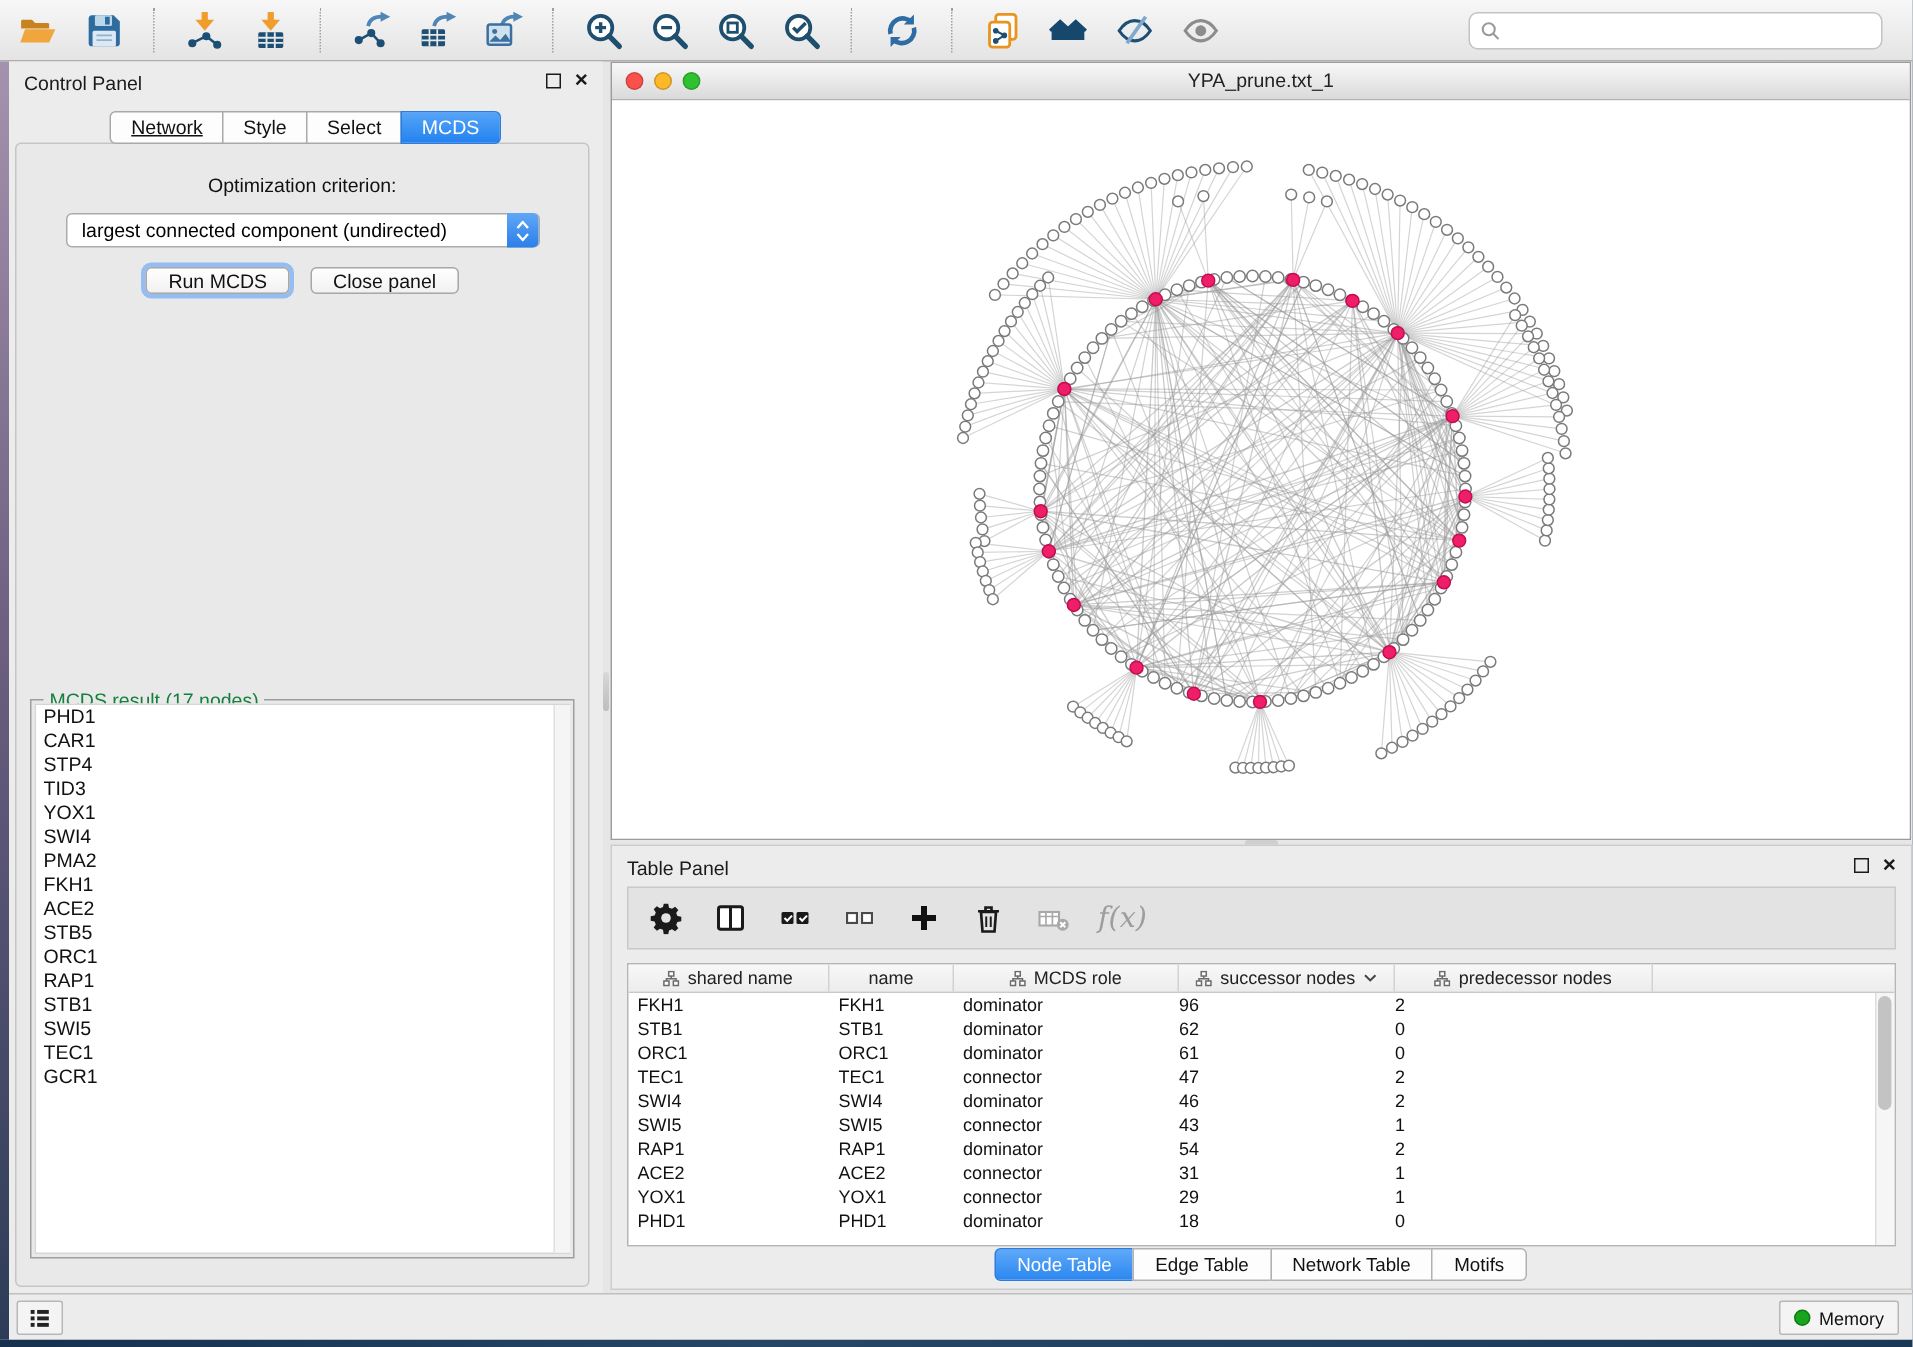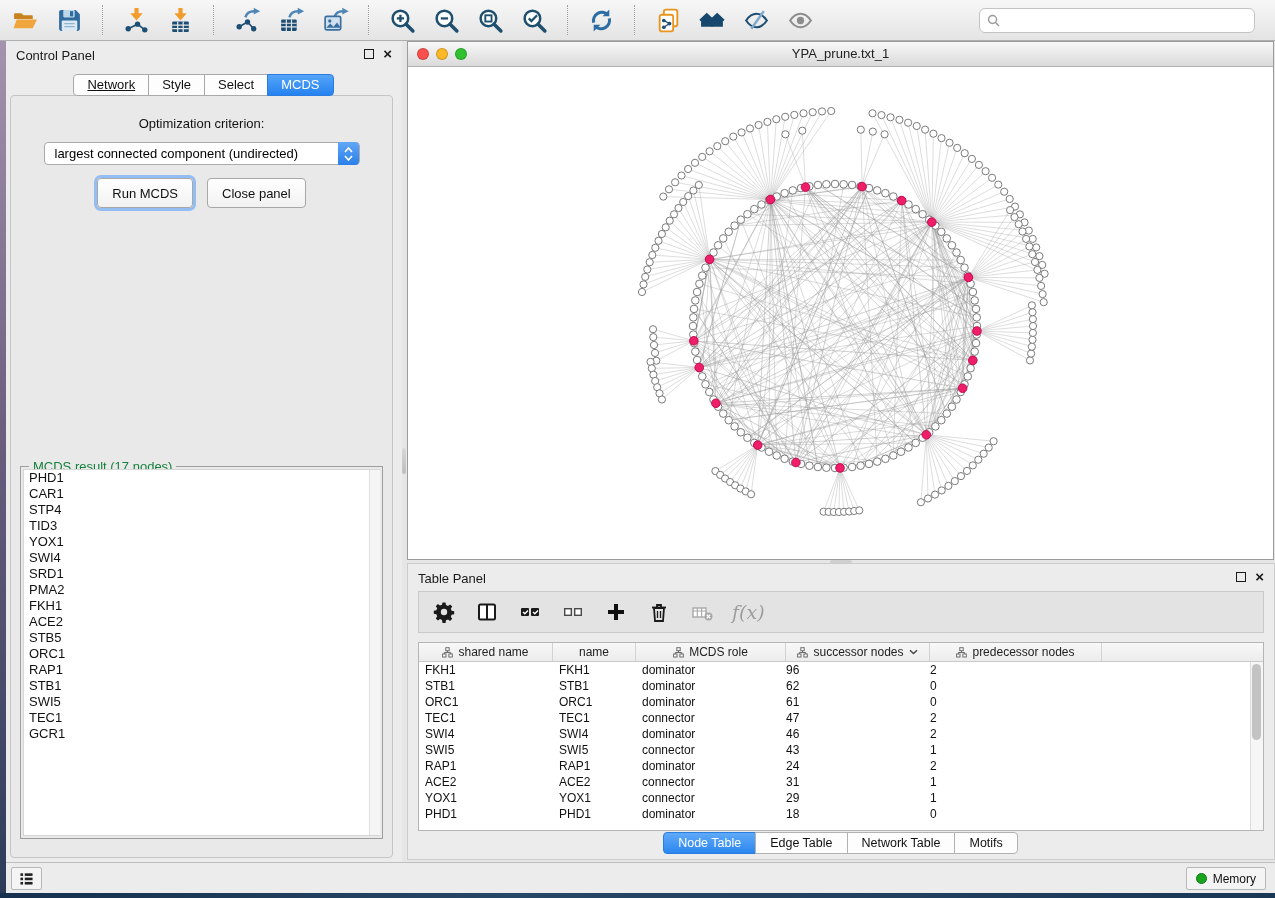--- a/index.html
+++ b/index.html
@@ -28,21 +28,21 @@
   .cp-tab:first-child{border-radius:4px 0 0 4px;text-decoration:underline;}
   .cp-tab:last-child{border-radius:0 4px 4px 0;}
   .cp-tab.active{background:linear-gradient(#55a5f8,#2482ef);color:#fff;border-color:#2a7de0;}
   .cp-content{position:absolute;left:4px;right:9px;top:54px;bottom:4px;background:#e9e9e9;border:1px solid #c5c5c5;border-radius:4px;}
   .opt-label{text-align:center;margin-top:20px;font-size:13px;color:#111;}
   .selectbox{margin:11px auto 0;width:316px;height:23px;background:#fff;border:1px solid #ababab;border-radius:4px;position:relative;display:flex;align-items:center;box-sizing:border-box;}
   .selectbox .selval{font-size:13px;padding-left:10px;color:#000000;}
   .stepper{position:absolute;right:0;top:-1px;bottom:-1px;width:21px;border-radius:0 4px 4px 0;background:linear-gradient(#61a7f7,#2a7fe9);display:flex;flex-direction:column;align-items:center;justify-content:center;gap:2px;}
   .stepper svg{display:block;}
   .btn-row{display:flex;justify-content:center;gap:14px;margin-top:13px;}
-  .mac-btn{height:30px;padding:0 14px;font-size:13px;font-family:"Liberation Sans",sans-serif;background:linear-gradient(#ffffff,#f1f1f1);border:1px solid #a8a8a8;border-radius:4px;color:#111;}
+  .mac-btn{height:18px;padding:0 14px;font-size:13px;font-family:"Liberation Sans",sans-serif;background:linear-gradient(#ffffff,#f1f1f1);border:1px solid #a8a8a8;border-radius:4px;color:#111;}
   .mac-btn.focused{box-shadow:0 0 0 3px rgba(90,160,250,.6);}
   .result-group{position:absolute;left:9px;right:9px;top:370px;bottom:18px;border:1px solid #9e9e9e;}
   .result-legend{position:absolute;top:-8px;left:8px;background:#e9e9e9;padding:0 4px;font-size:13px;color:#15803d;}
   .result-list{position:absolute;left:2px;right:2px;top:2px;bottom:2px;background:#fff;border:1px solid #d6d6d6;overflow:hidden;}
   .result-scroll{position:absolute;right:0;top:0;bottom:0;width:10px;background:#f5f5f5;border-left:1px solid #e0e0e0;}
   .mcds-item{font-size:13px;line-height:16px;padding-left:5px;color:#111;}
   
   .network-window{position:absolute;left:407px;top:41px;width:867px;height:519px;border:1px solid #9b9b9b;background:#fff;box-sizing:border-box;}
   .nw-titlebar{position:absolute;left:0;top:0;right:0;height:24px;background:linear-gradient(#f8f8f8,#dadada);border-bottom:1px solid #b2b2b2;}
   .lights{position:absolute;left:9px;top:6px;display:flex;gap:7px;}
@@ -264,21 +264,20 @@
       </div>
       <div class="result-group">
         <span class="result-legend">MCDS result (17 nodes)</span>
         <div class="result-list">
             <div class="mcds-item">PHD1</div>
             <div class="mcds-item">CAR1</div>
             <div class="mcds-item">STP4</div>
             <div class="mcds-item">TID3</div>
             <div class="mcds-item">YOX1</div>
             <div class="mcds-item">SWI4</div>
-            <div class="mcds-item">SRD1</div>
             <div class="mcds-item">PMA2</div>
             <div class="mcds-item">FKH1</div>
             <div class="mcds-item">ACE2</div>
             <div class="mcds-item">STB5</div>
             <div class="mcds-item">ORC1</div>
             <div class="mcds-item">RAP1</div>
             <div class="mcds-item">STB1</div>
             <div class="mcds-item">SWI5</div>
             <div class="mcds-item">TEC1</div>
             <div class="mcds-item">GCR1</div>
@@ -1106,21 +1105,21 @@
             <div class="td txt" style="width: 134px;">SWI5</div>
             <div class="td txt" style="width: 83px;">SWI5</div>
             <div class="td txt" style="width: 150px;">connector</div>
             <div class="td num" style="width: 144px;">43</div>
             <div class="td num" style="width: 172px;">1</div>
           </div>
           <div class="tr">
             <div class="td txt" style="width: 134px;">RAP1</div>
             <div class="td txt" style="width: 83px;">RAP1</div>
             <div class="td txt" style="width: 150px;">dominator</div>
-            <div class="td num" style="width: 144px;">24</div>
+            <div class="td num" style="width: 144px;">54</div>
             <div class="td num" style="width: 172px;">2</div>
           </div>
           <div class="tr">
             <div class="td txt" style="width: 134px;">ACE2</div>
             <div class="td txt" style="width: 83px;">ACE2</div>
             <div class="td txt" style="width: 150px;">connector</div>
             <div class="td num" style="width: 144px;">31</div>
             <div class="td num" style="width: 172px;">1</div>
           </div>
           <div class="tr">

